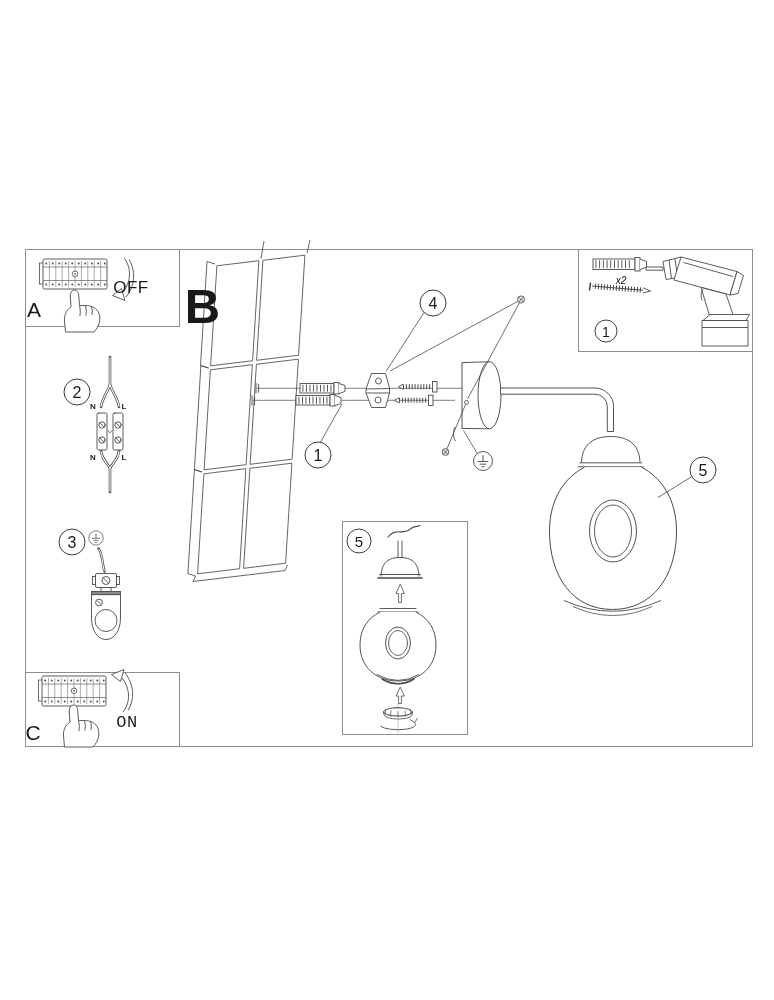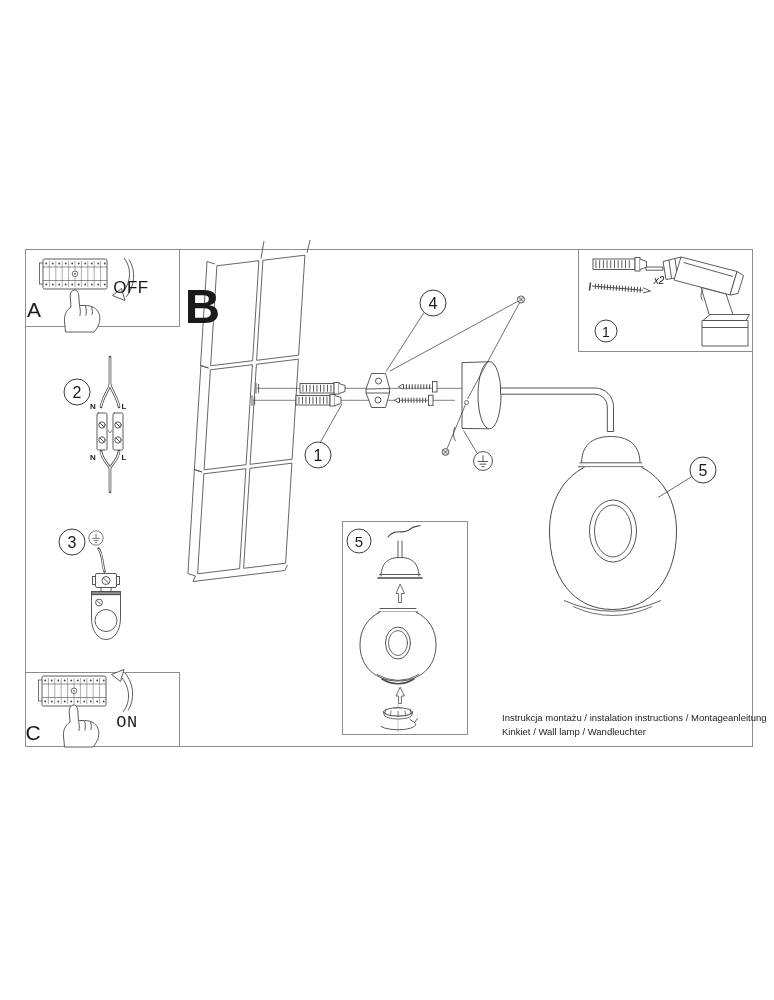--- a/index.html
+++ b/index.html
@@ -286,20 +286,16 @@
   <span class="lbl lbl-section" style="left:33px;top:733px;">C</span>
   <span class="lbl lbl-action" style="left:127px;top:722px;font-family:Liberation Mono, monospace;">ON</span>
 
   <span class="circ circ-main" style="left:318px;top:455px;">1</span>
   <span class="circ circ-main" style="left:433px;top:303px;">4</span>
   <span class="circ circ-main" style="left:703px;top:470px;">5</span>
 
   <span class="circ circ-inset" style="left:359px;top:541px;">5</span>
 
   <span class="circ circ-small" style="left:606px;top:331px;">1</span>
-  <span class="lbl lbl-qty" style="left:621px;top:280px;margin-left:38px;">x2</span>
-
-  <div class="footer">
-    <div>Instrukcja montażu / instalation instructions / Montageanleitung</div>
-    <div>Kinkiet / Wall lamp / Wandleuchter</div>
-  </div>
+  <span class="lbl lbl-qty" style="left:621px;top:280px;">x2</span>
+
 
 </div>
 
 </body></html>

